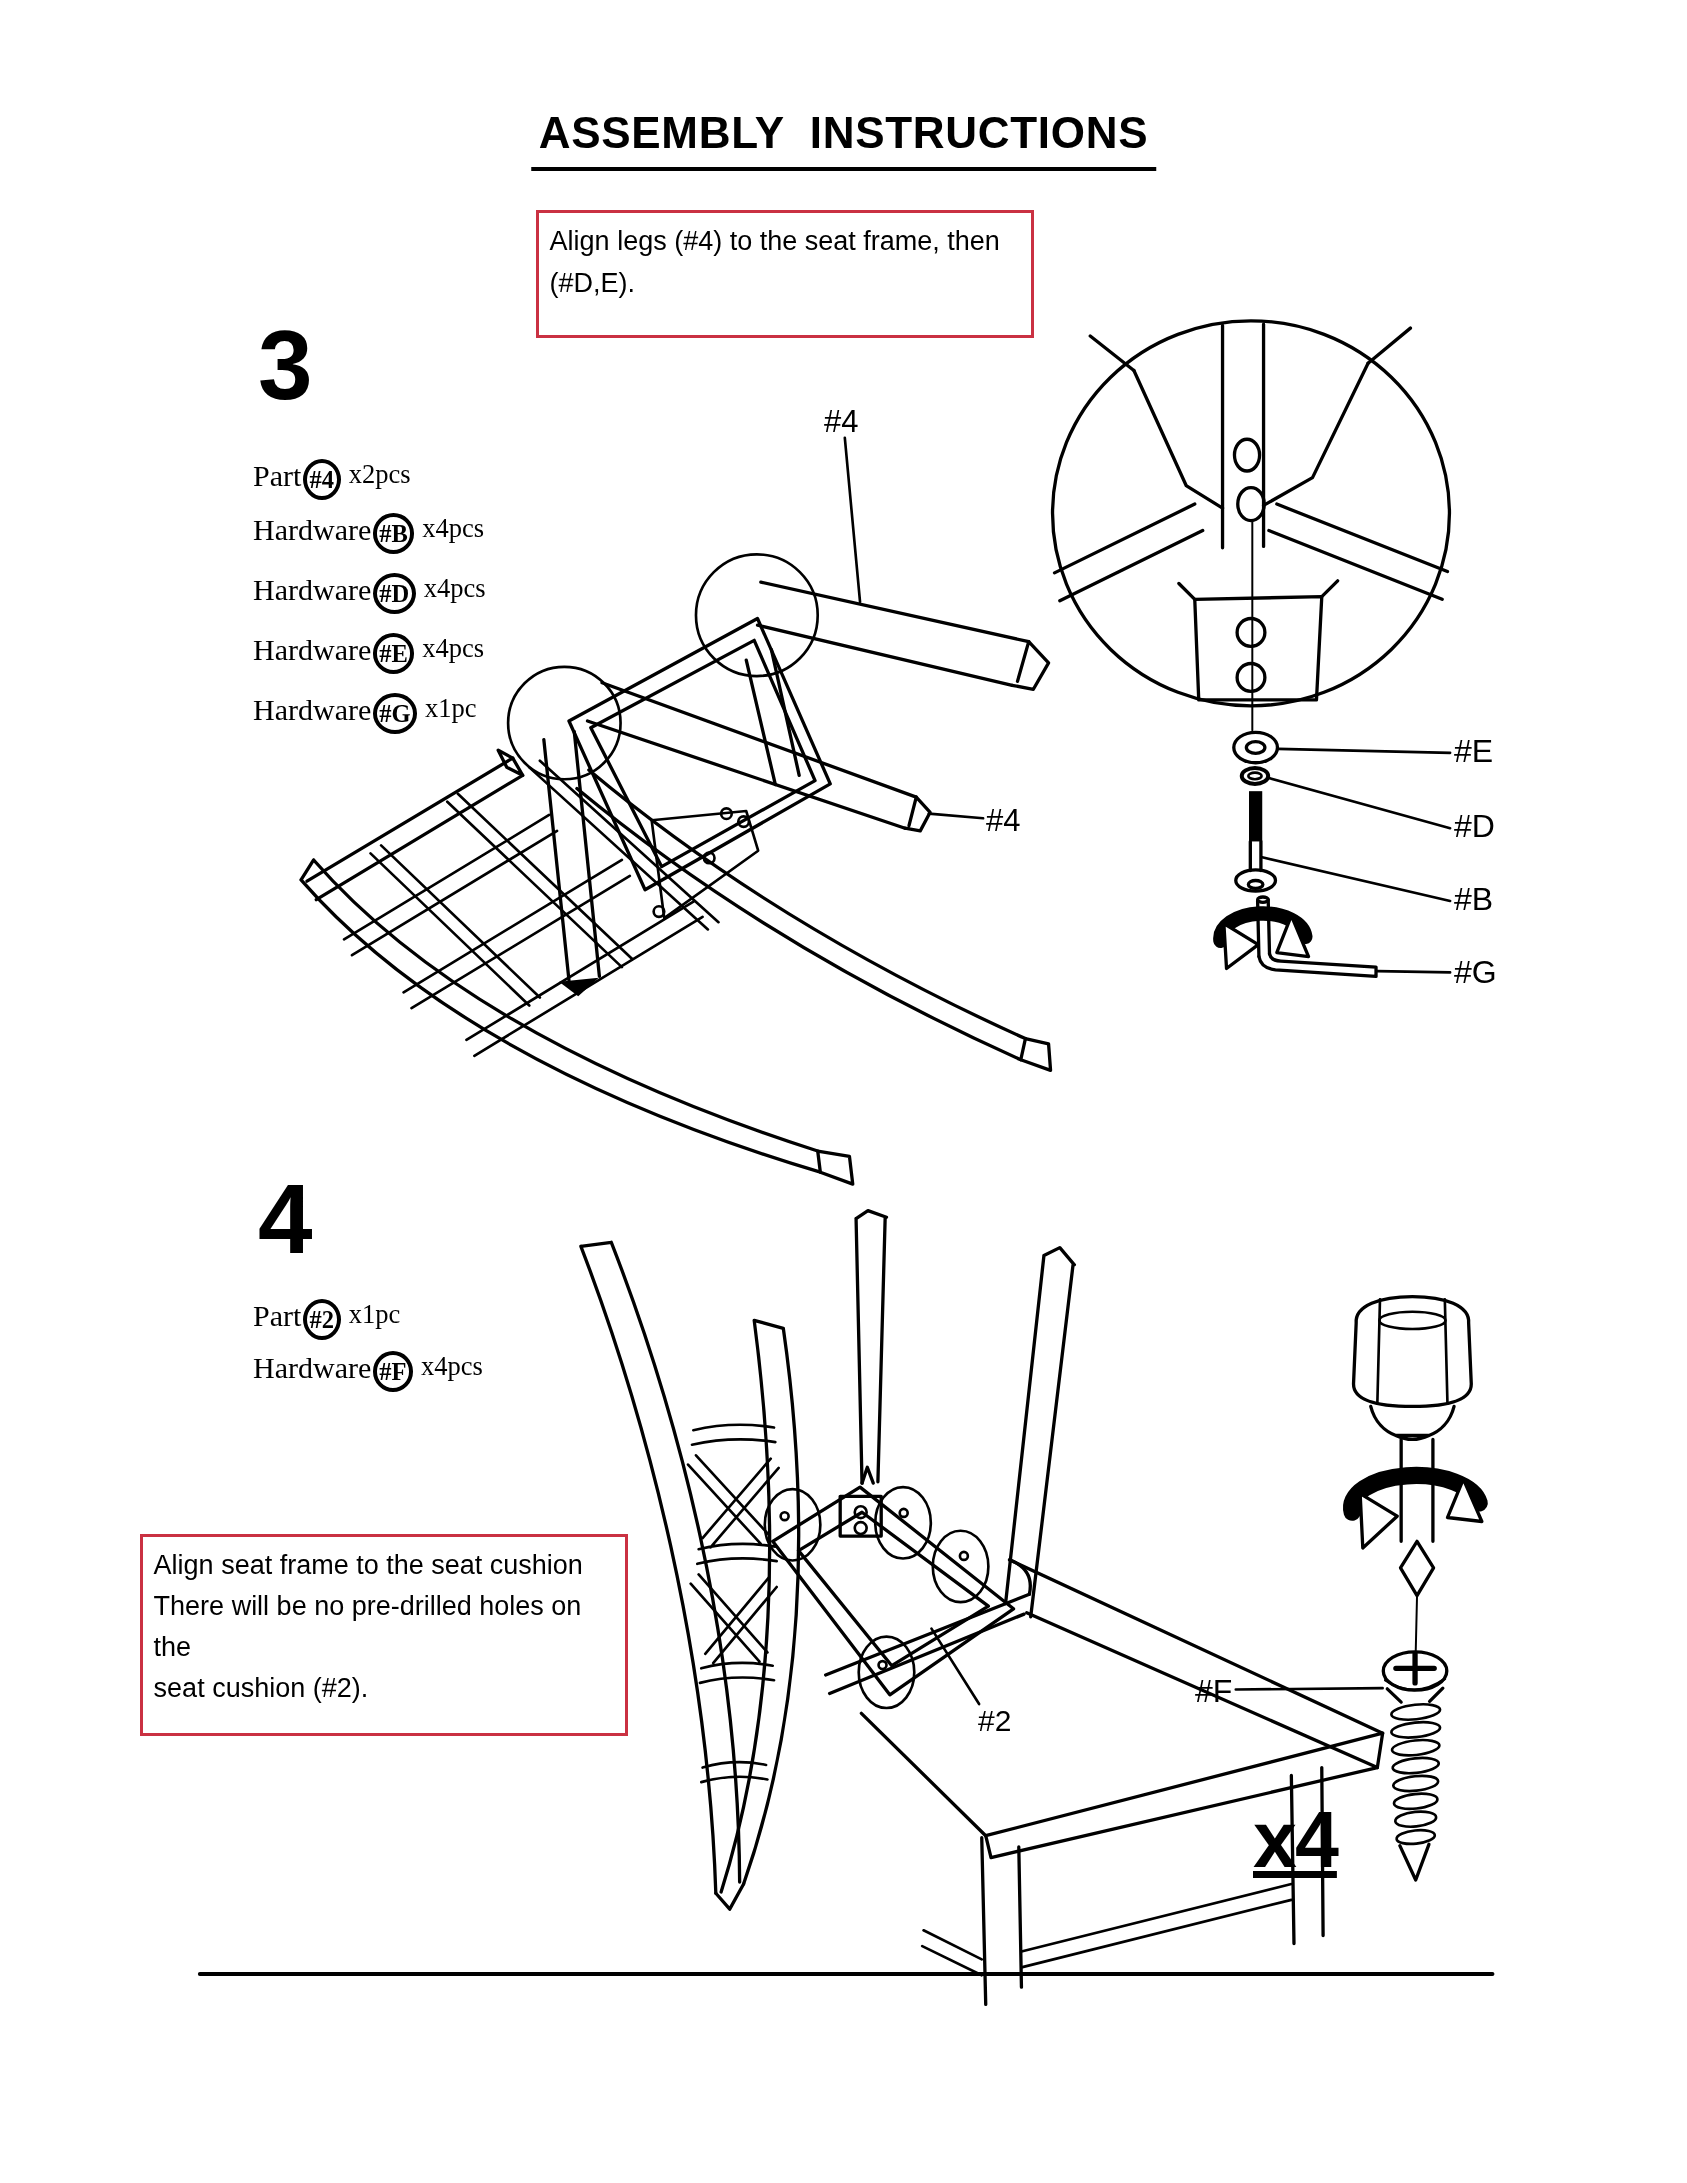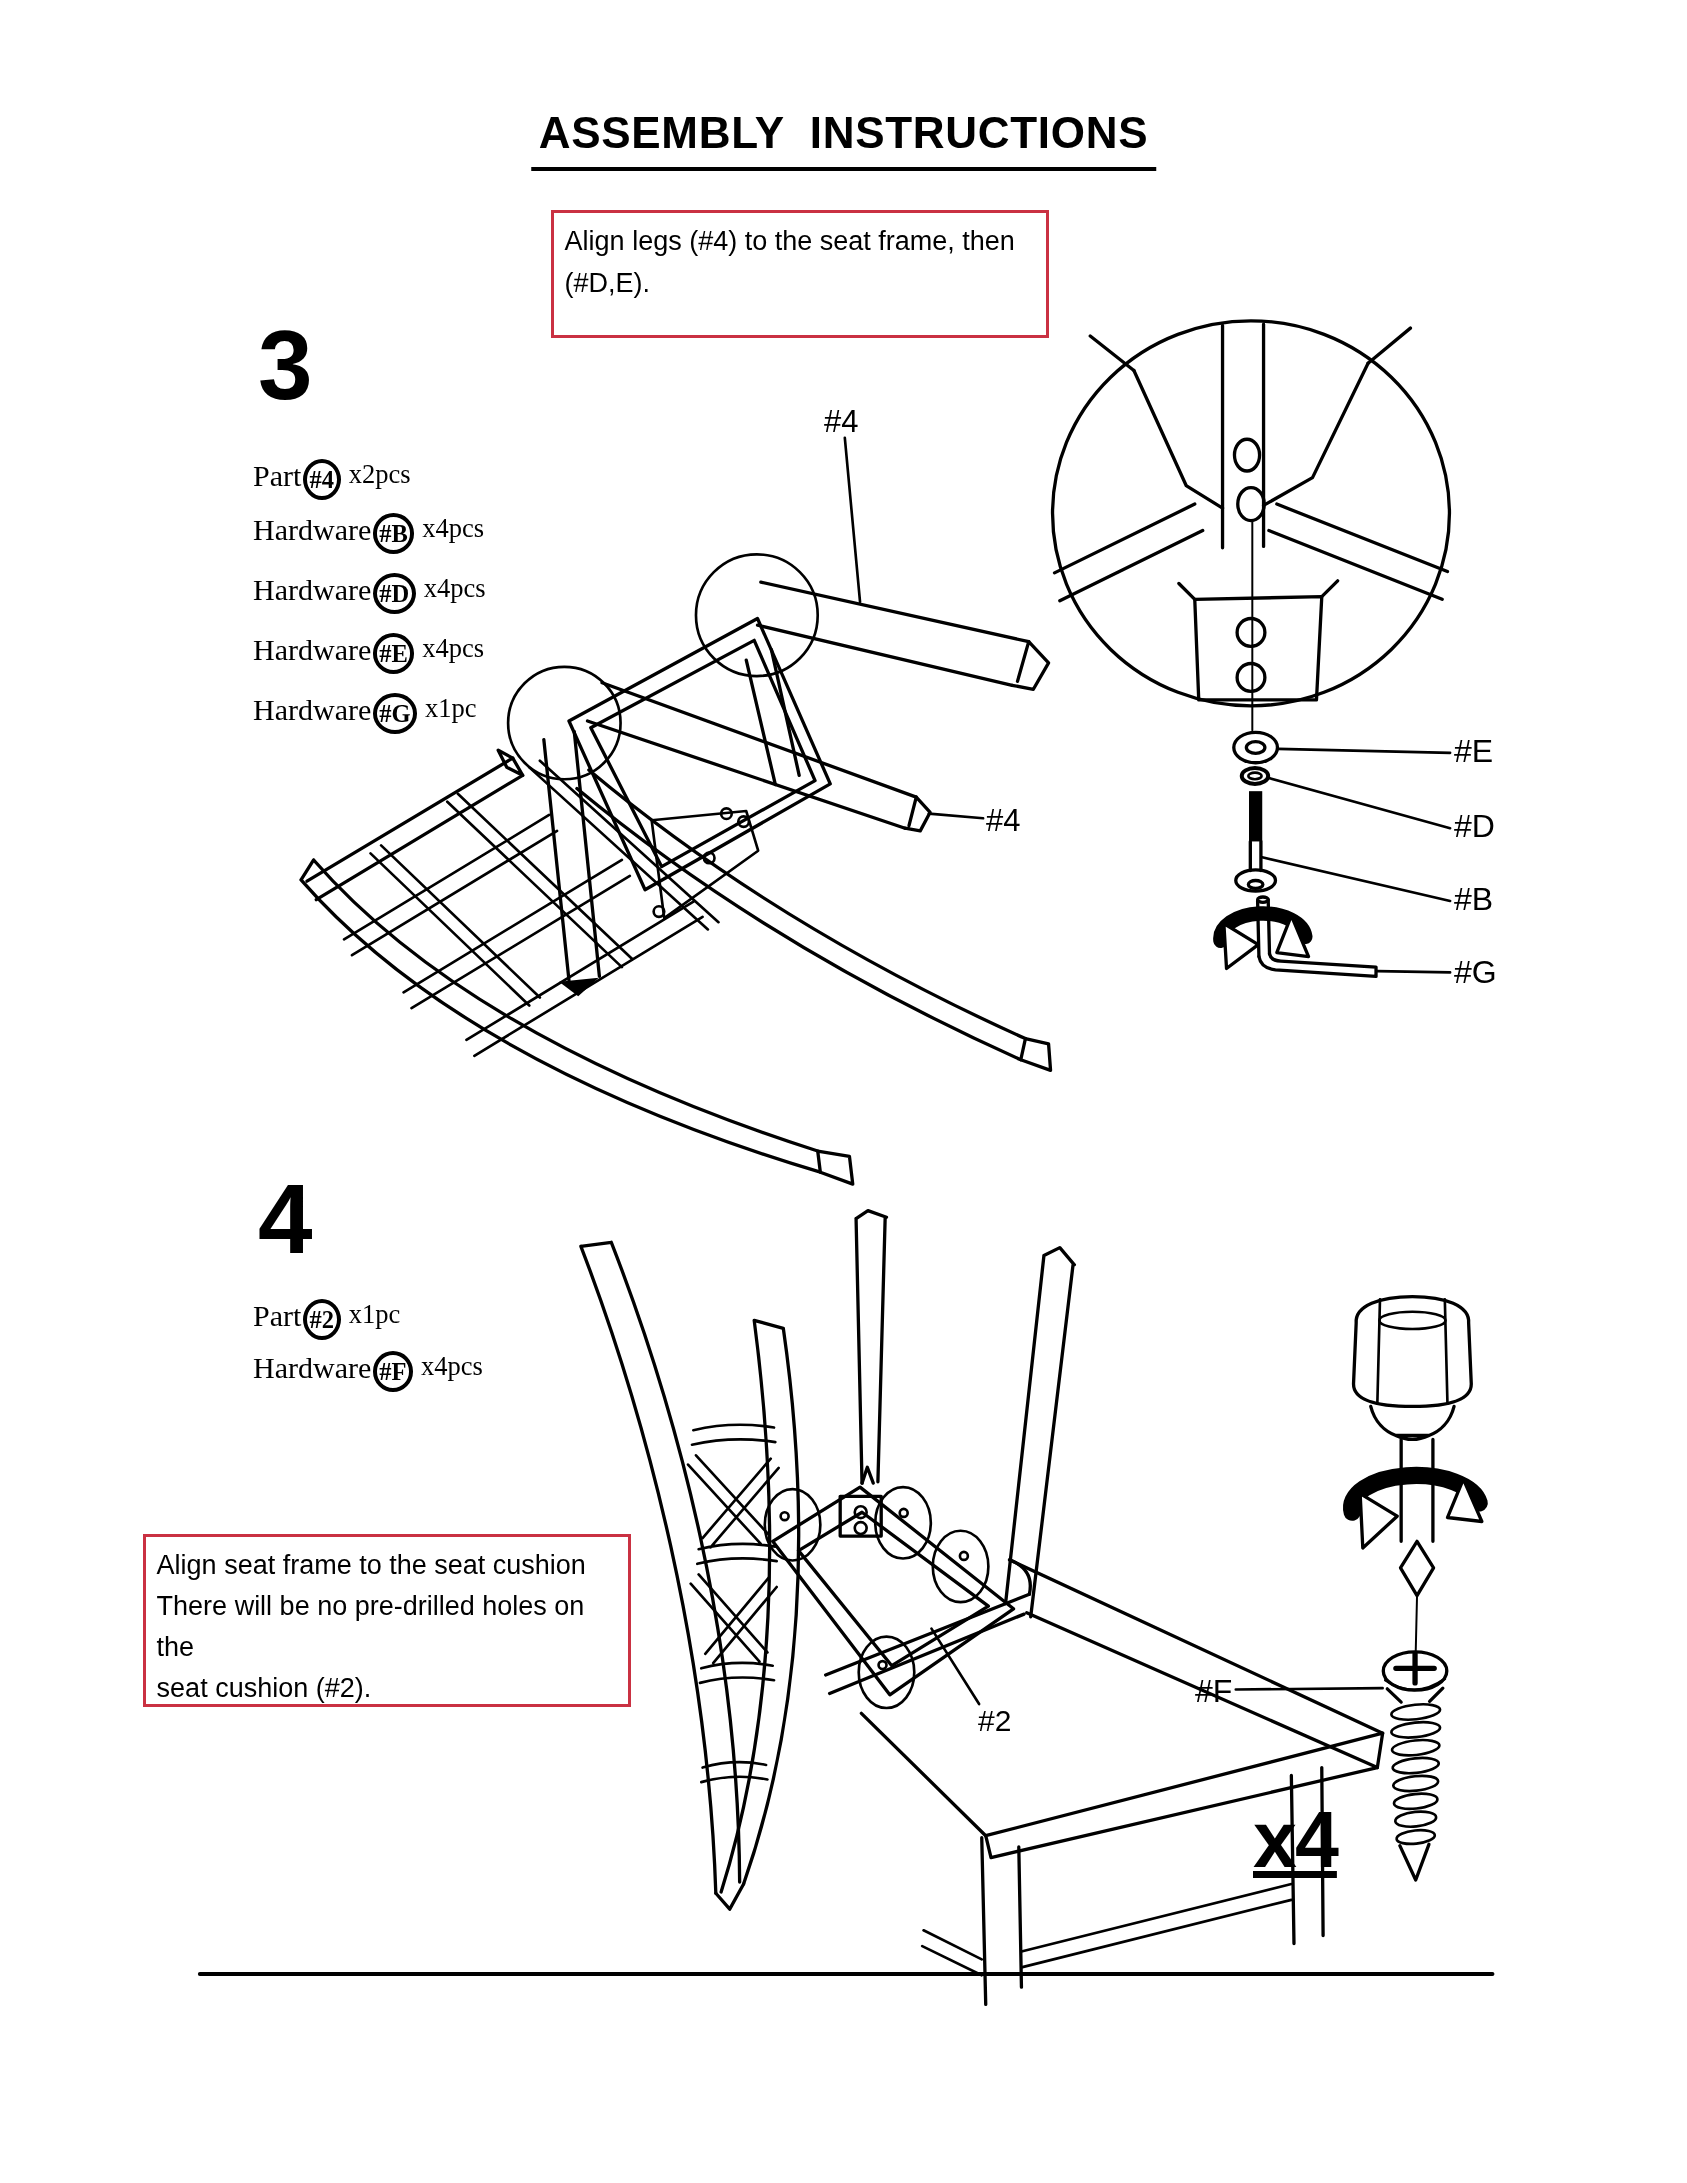--- a/index.html
+++ b/index.html
@@ -12,21 +12,20 @@
   .page-title{
     top:108px;left:50%;transform:translateX(-50%);
     font-size:44px;font-weight:bold;letter-spacing:0.7px;white-space:pre;
     padding:0 8px 9.3px 8px;border-bottom:4.6px solid #000;
   }
   
   .note-box{
     border:3.3px solid #ca3142;background:#fff;
     font-size:27px;line-height:42px;box-sizing:border-box;
     padding:6.6px 10.6px;
-    margin-left:15px;
   }
   .note-box.two{line-height:41px;padding:8px 10.6px;}
   
   .step-num{font-size:98px;font-weight:bold;line-height:1;}
   
   .part-row{display:flex;align-items:flex-start;height:41px;font-family:Liberation Serif, serif;}
   .part-kind{font-size:30px;}
   .ref-badge{
     display:inline-flex;align-items:center;justify-content:center;
     min-width:38px;height:41px;padding:0 2.6px;box-sizing:border-box;
@@ -263,21 +262,21 @@
   <span class="part-kind">Part</span>
   <span class="ref-badge">#2</span>
   <span class="part-qty">x1pc</span>
 </div>
 <div class="abs part-row" style="left:253px;top:1351px;">
   <span class="part-kind">Hardware</span>
   <span class="ref-badge">#F</span>
   <span class="part-qty">x4pcs</span>
 </div>
 
-<div class="abs note-box two" style="left:128px;top:1534px;width:488px;height:173px;">
+<div class="abs note-box two" style="left:140px;top:1534px;width:488px;height:202px;">
   <div>Align seat frame to the seat cushion</div>
   <div>There will be no pre-drilled holes on the</div>
   <div>seat cushion (#2).</div>
 </div>
 
 <div class="abs callout" style="left:978px;top:1704px;font-size:30px;">#2</div>
 <div class="abs hw-label" style="left:1195px;top:1673px;">#F</div>
 <div class="abs qty-note" style="left:1253px;top:1794px;">x4</div>
 
 

